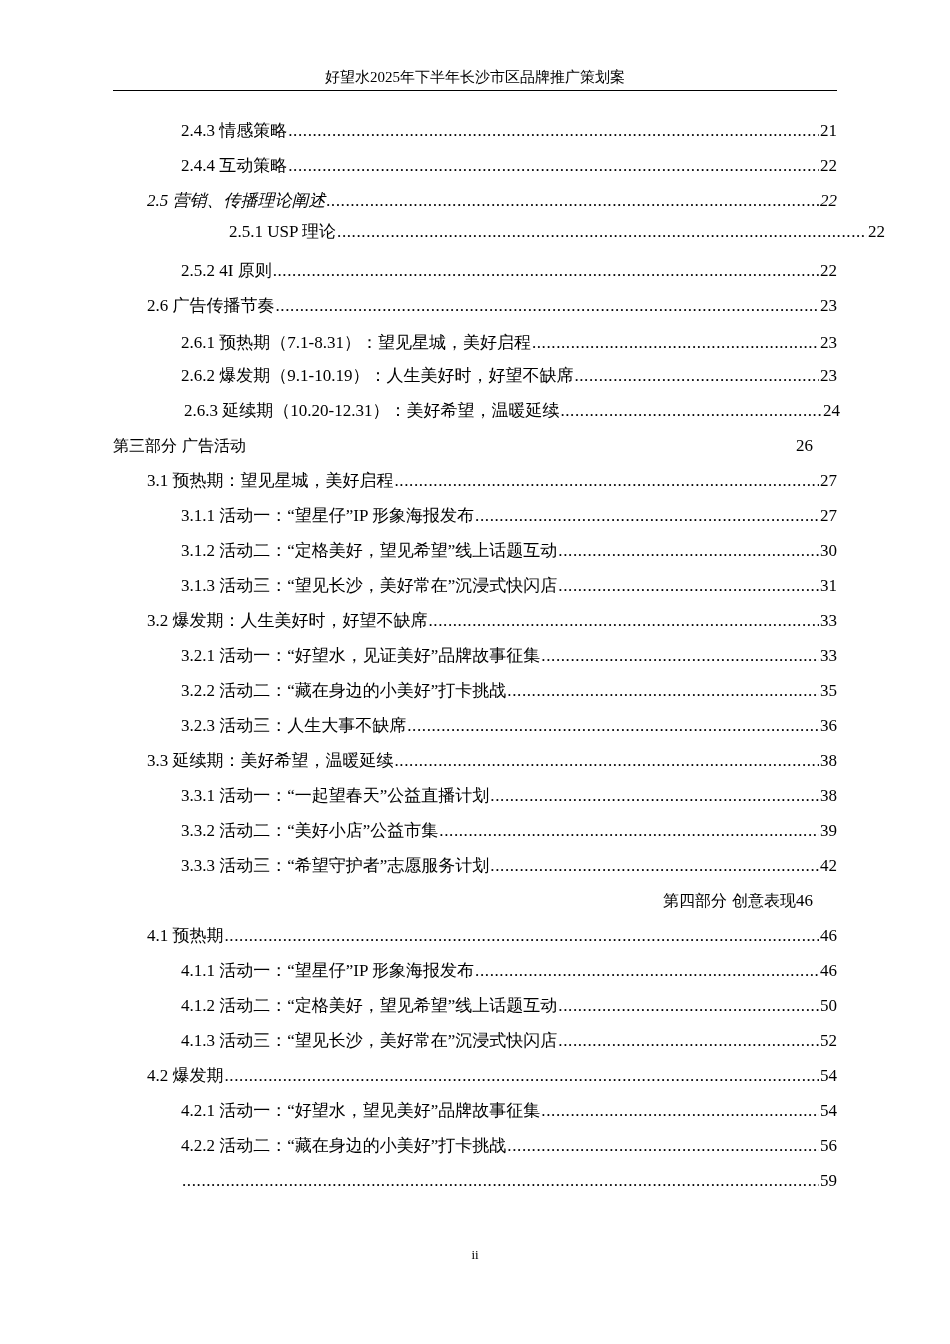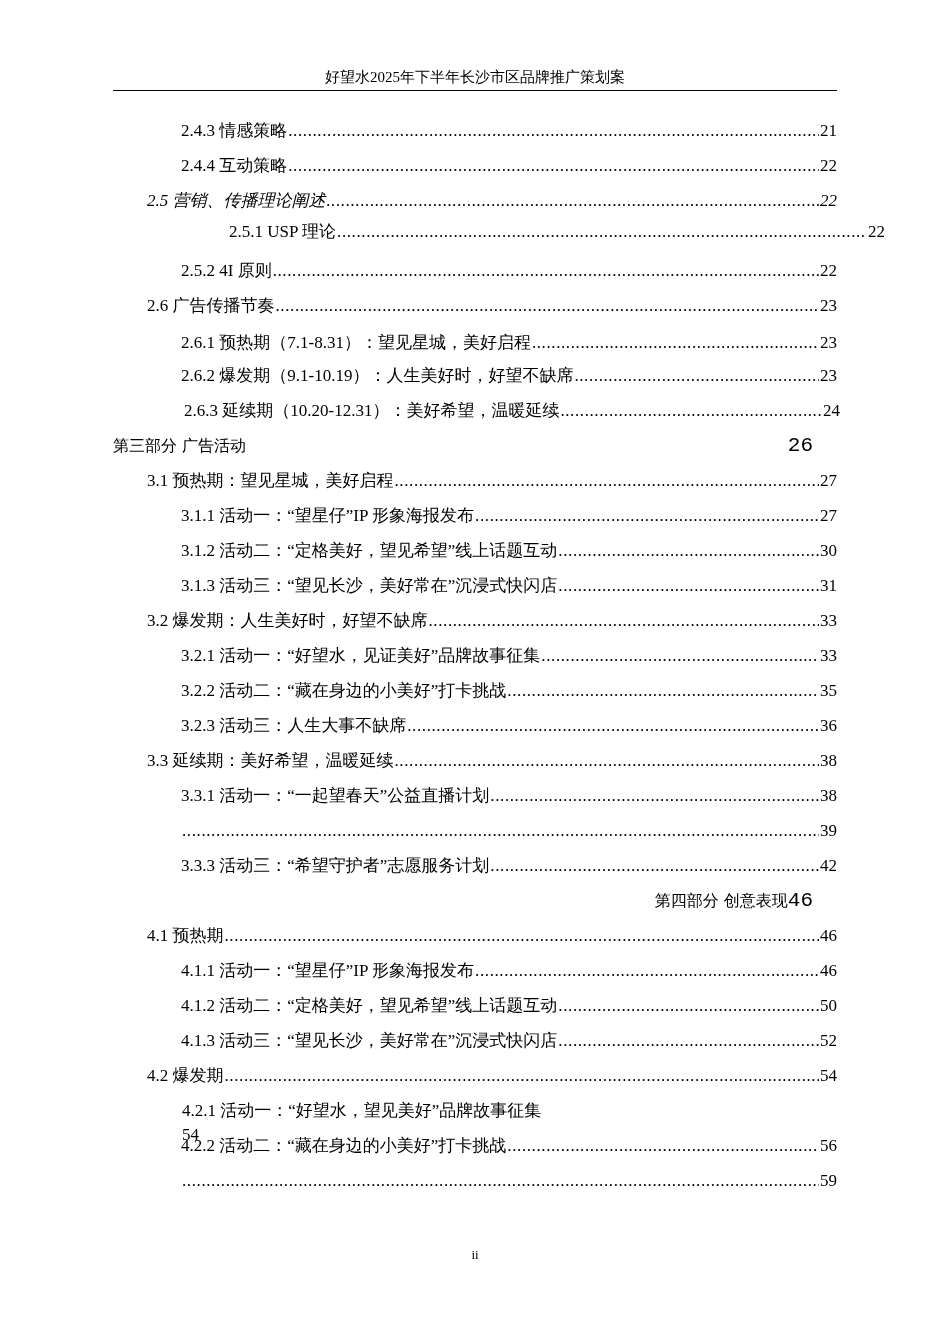--- a/index.html
+++ b/index.html
@@ -10,21 +10,21 @@
   .header-rule { position: absolute; top: 90px; left: 113px; width: 724px; height: 0;
                  border-top: 1px solid #000; }
   .toc { position: absolute; top: 119px; left: 0; width: 950px; }
   .toc-row { position: absolute; height: 24px; display: flex; align-items: baseline;
              font-size: 17px; line-height: 24px; white-space: nowrap; }
   .toc-row .label { flex: 0 0 auto; }
   .toc-row .leader { flex: 1 1 auto; overflow: hidden; margin: 0 1px; position: relative; top: 0; }
   .toc-row .leader::after { content: "........................................................................................................................................................................................................................................................................................................................"; letter-spacing: 0.6px; }
   .toc-row .page { flex: 0 0 auto; }
   .lvl1 { font-family: "DejaVu Sans", "Liberation Sans", sans-serif; font-size: 16px; }
-  .lvl1 .page { font-family: Liberation Mono, monospace; font-size: 21px; }
+  .lvl1 .page { font-family: Liberation Serif, serif; font-size: 17px; }
   .footer { position: absolute; top: 1247px; left: 0; width: 950px; text-align: center; font-size: 13px; }
 </style>
 </head>
 <body>
 
 <div class="header">好望水2025年下半年长沙市区品牌推广策划案</div>
 <div class="header-rule"></div>
 
 <div class="toc">
   <div class="toc-row" style="top: 0px; left: 181px; width: 656px;">
@@ -120,20 +120,21 @@
       <span class="label">3.3 延续期：美好希望，温暖延续</span>
       <span class="leader"></span>
       <span class="page">38</span>
     </div>
   <div class="toc-row" style="top: 665px; left: 181px; width: 656px;">
       <span class="label">3.3.1 活动一：“一起望春天”公益直播计划</span>
       <span class="leader"></span>
       <span class="page">38</span>
     </div>
   <div class="toc-row" style="top: 700px; left: 181px; width: 656px;">
+      <span class="label">3.3.2 活动二：“美好小店”公益市集</span>
       <span class="leader"></span>
       <span class="page">39</span>
     </div>
   <div class="toc-row" style="top: 735px; left: 181px; width: 656px;">
       <span class="label">3.3.3 活动三：“希望守护者”志愿服务计划</span>
       <span class="leader"></span>
       <span class="page">42</span>
     </div>
   <div class="toc-row lvl1" style="top: 770px; left: 113px; width: 700px; justify-content: flex-end;">
       <span class="label">第四部分  创意表现</span>
@@ -157,21 +158,21 @@
   <div class="toc-row" style="top: 910px; left: 181px; width: 656px;">
       <span class="label">4.1.3 活动三：“望见长沙，美好常在”沉浸式快闪店</span>
       <span class="leader"></span>
       <span class="page">52</span>
     </div>
   <div class="toc-row" style="top: 945px; left: 147px; width: 690px;">
       <span class="label">4.2 爆发期</span>
       <span class="leader"></span>
       <span class="page">54</span>
     </div>
-  <div class="toc-row" style="top: 980px; left: 181px; width: 656px; flex-direction: column;">
+  <div class="toc-row" style="top: 980px; left: 181px; width: 656px;">
       <span class="label">4.2.1 活动一：“好望水，望见美好”品牌故事征集</span>
       <span class="leader"></span>
       <span class="page">54</span>
     </div>
   <div class="toc-row" style="top: 1015px; left: 181px; width: 656px;">
       <span class="label">4.2.2 活动二：“藏在身边的小美好”打卡挑战</span>
       <span class="leader"></span>
       <span class="page">56</span>
     </div>
   <div class="toc-row" style="top: 1050px; left: 181px; width: 656px;">

